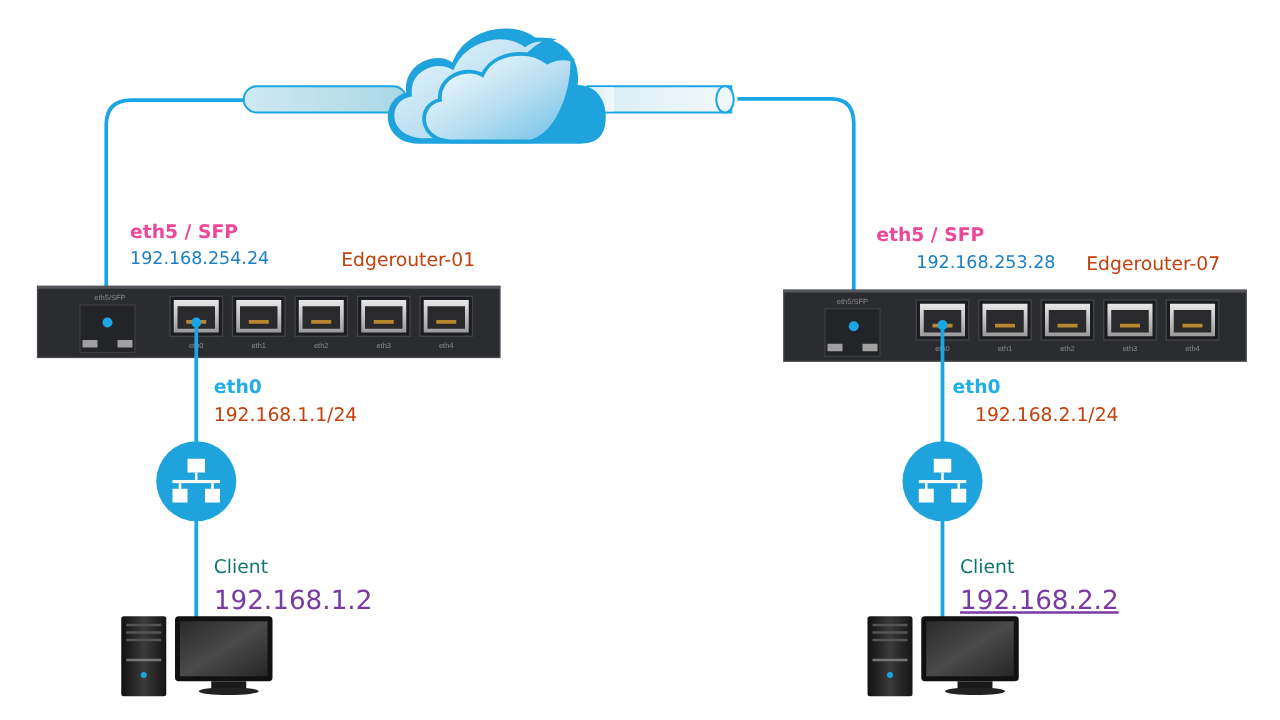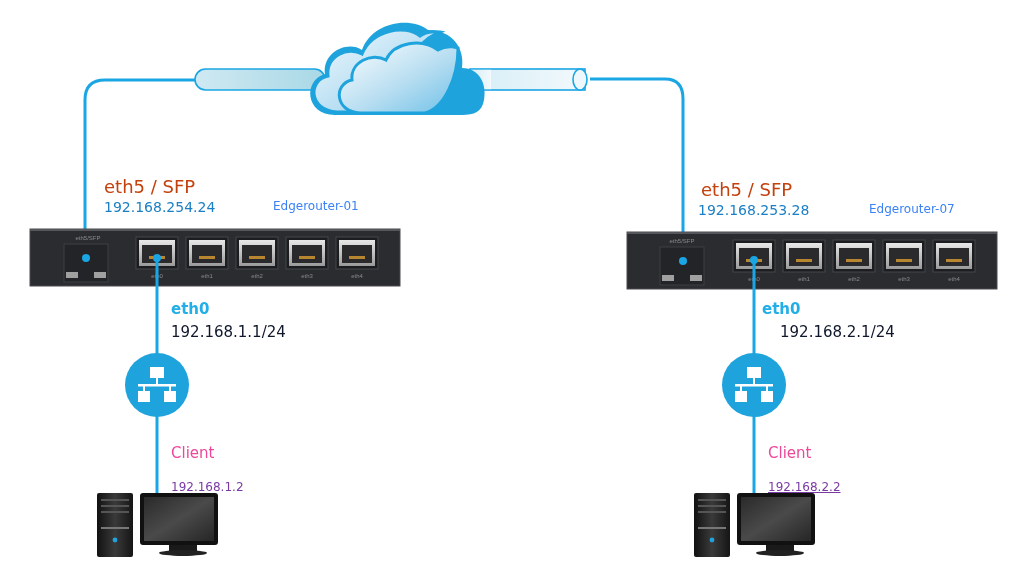--- a/index.html
+++ b/index.html
@@ -1,25 +1,25 @@
 <!DOCTYPE html>
 <html><head>
 <meta charset="utf-8">
 <style>
   html, body { margin: 0; padding: 0; background: #ffffff; }
   body { width: 1024px; height: 576px; position: relative; overflow: hidden; font-family: "Liberation Sans", sans-serif; }
   #diagram { position: absolute; left: 0; top: 0; }
   .lbl { position: absolute; white-space: nowrap; font-family: "DejaVu Sans", sans-serif; }
-  .if-title { font-weight: normal; color: #c2410c; font-size: 18px; }
+  .if-title { font-weight: bold; color: #ec4899; font-size: 15px; }
   .if-ip { color: #1a7fc4; font-size: 14px; }
-  .router-name { color: #3b82f6; font-size: 12px; }
+  .router-name { color: #c2410c; font-size: 15px; }
   .lan-title { font-weight: bold; color: #22aee6; font-size: 15px; }
-  .lan-ip { color: #0f172a; font-size: 15px; }
-  .client-title { color: #ec4899; font-size: 15px; }
-  .client-ip { color: #7a3aa3; font-size: 12px; margin-top: 12px; }
+  .lan-ip { color: #c2410c; font-size: 15px; }
+  .client-title { color: #0f766e; font-size: 15px; }
+  .client-ip { color: #7a3aa3; font-size: 21px; }
   .port-label { font-family: "Liberation Sans", sans-serif; font-size: 6px; fill: #8a8a8a; }
 </style>
 </head>
 <body>
 
 <svg id="diagram" width="1024" height="576" viewBox="0 0 1024 576" xmlns="http://www.w3.org/2000/svg">
   <defs>
     <linearGradient id="tubeL" x1="0" x2="1" y1="0" y2="0">
       <stop offset="0" stop-color="#cfe9f2"></stop>
       <stop offset="1" stop-color="#a9d8e6"></stop>
@@ -228,18 +228,18 @@
 
 <div class="lbl if-title" style="left:104px;top:176px;">eth5 / SFP</div>
 <div class="lbl if-ip" style="left:104px;top:199px;">192.168.254.24</div>
 <div class="lbl router-name" style="left:273px;top:199px;">Edgerouter-01</div>
 <div class="lbl lan-title" style="left:171px;top:300px;">eth0</div>
 <div class="lbl lan-ip" style="left:171px;top:323px;">192.168.1.1/24</div>
 <div class="lbl client-title" style="left:171px;top:444px;">Client</div>
 <div class="lbl client-ip" style="left:171px;top:468px;">192.168.1.2</div>
 
 <div class="lbl if-title" style="left:701px;top:179px;">eth5 / SFP</div>
-<div class="lbl if-ip" style="left:698px;top:202px;text-align:center;">192.168.253.28</div>
+<div class="lbl if-ip" style="left:733px;top:202px;text-align:center;">192.168.253.28</div>
 <div class="lbl router-name" style="left:869px;top:202px;">Edgerouter-07</div>
 <div class="lbl lan-title" style="left:762px;top:300px;">eth0</div>
 <div class="lbl lan-ip" style="left:780px;top:323px;">192.168.2.1/24</div>
 <div class="lbl client-title" style="left:768px;top:444px;">Client</div>
 <div class="lbl client-ip" style="left:768px;top:468px;text-decoration:underline;">192.168.2.2</div>
 
 </body></html>

